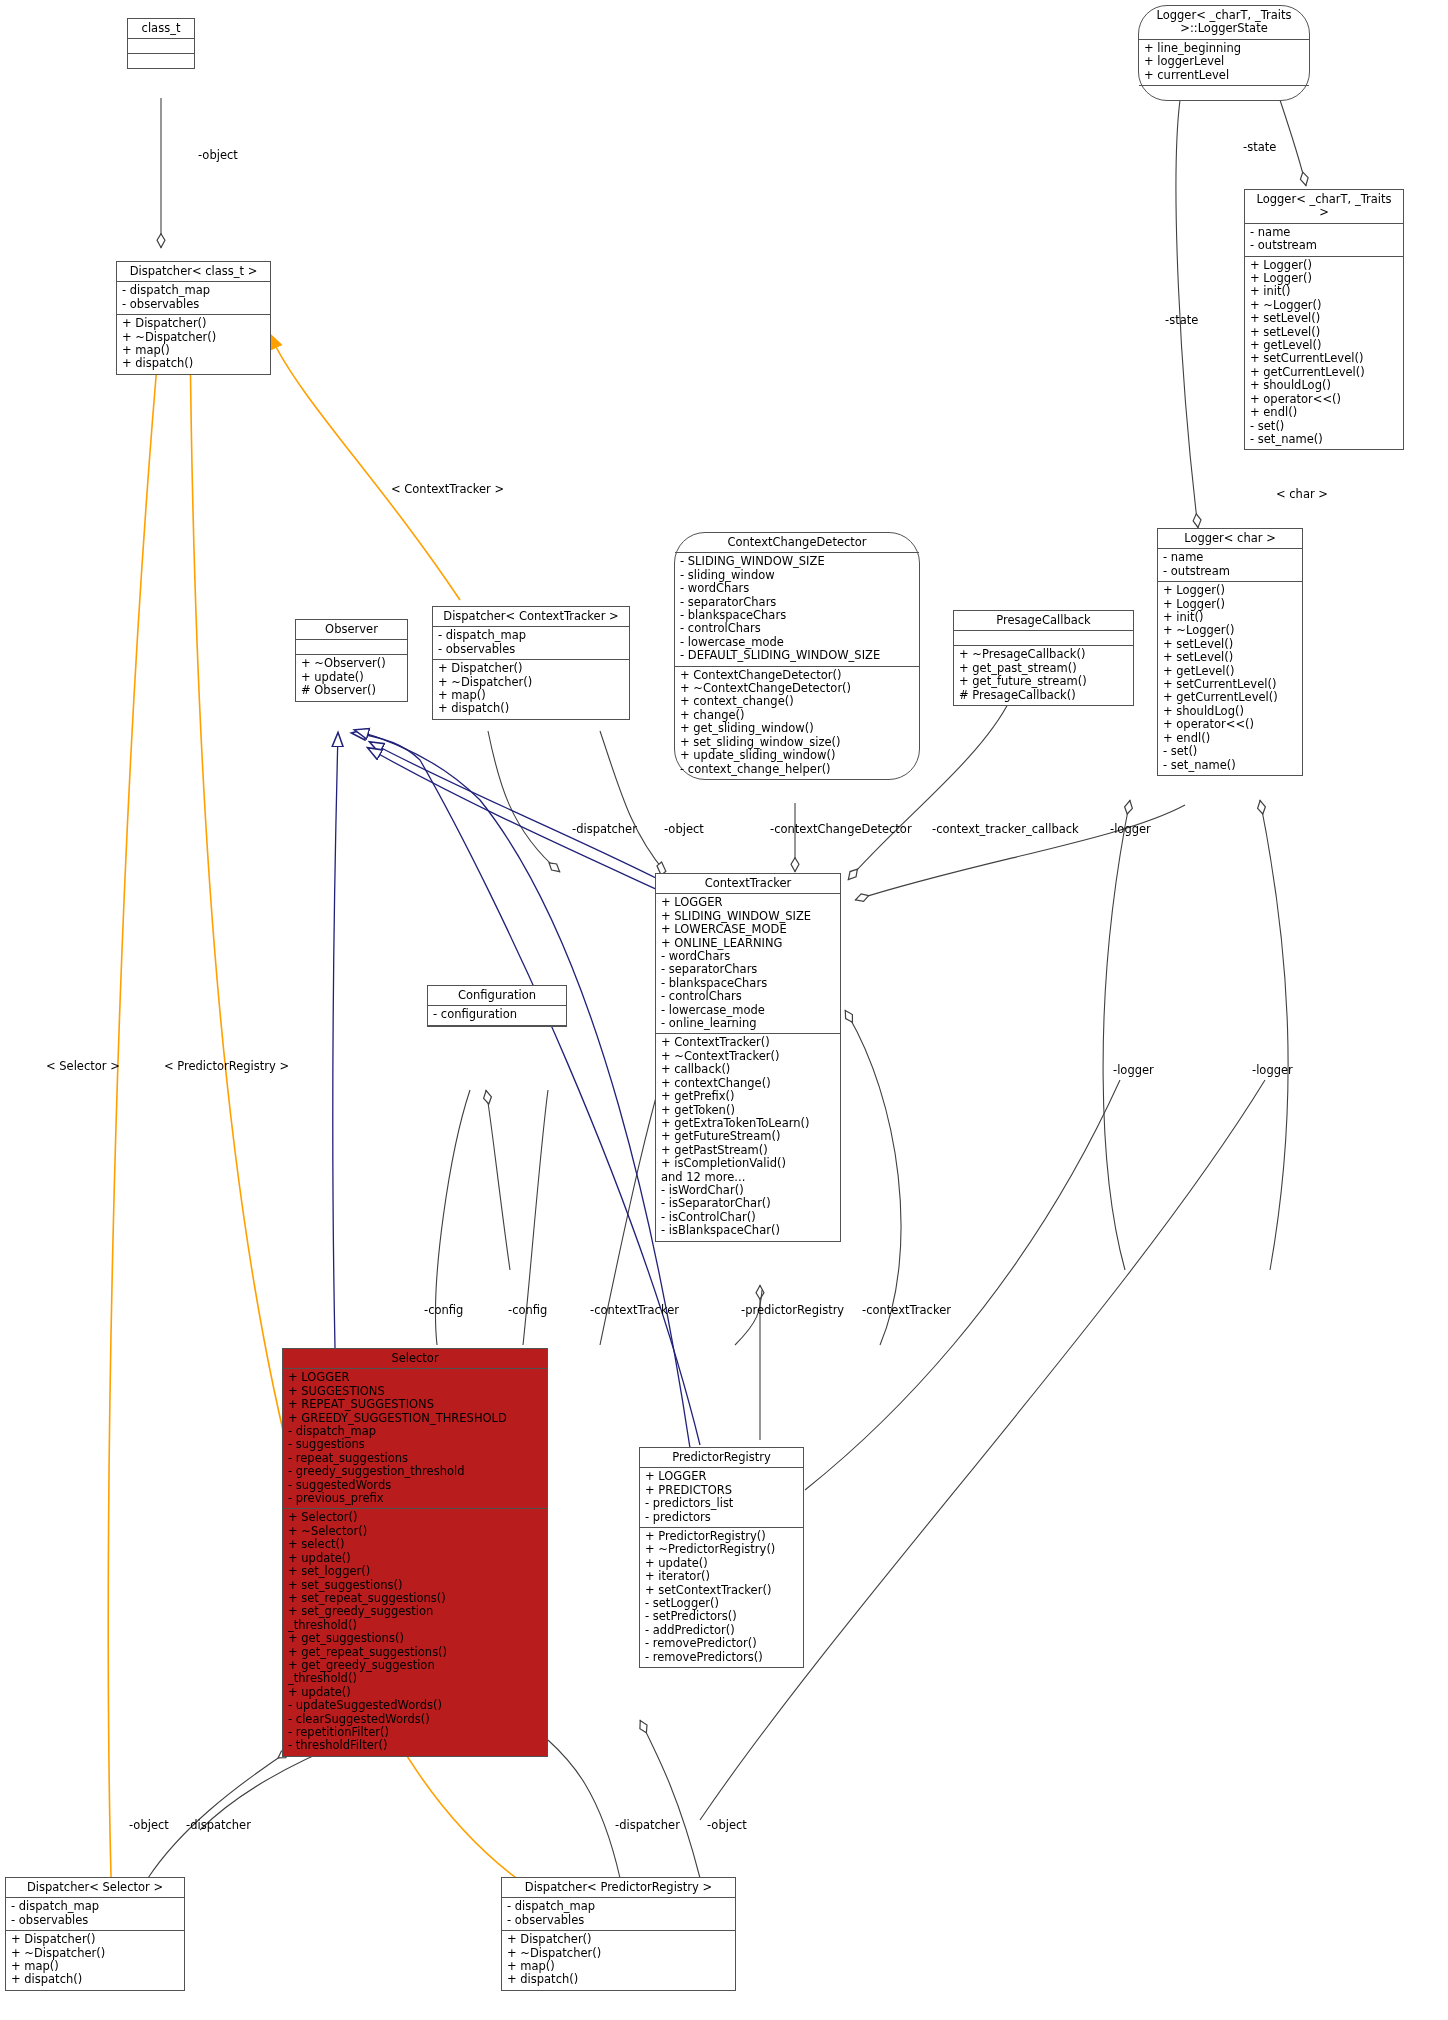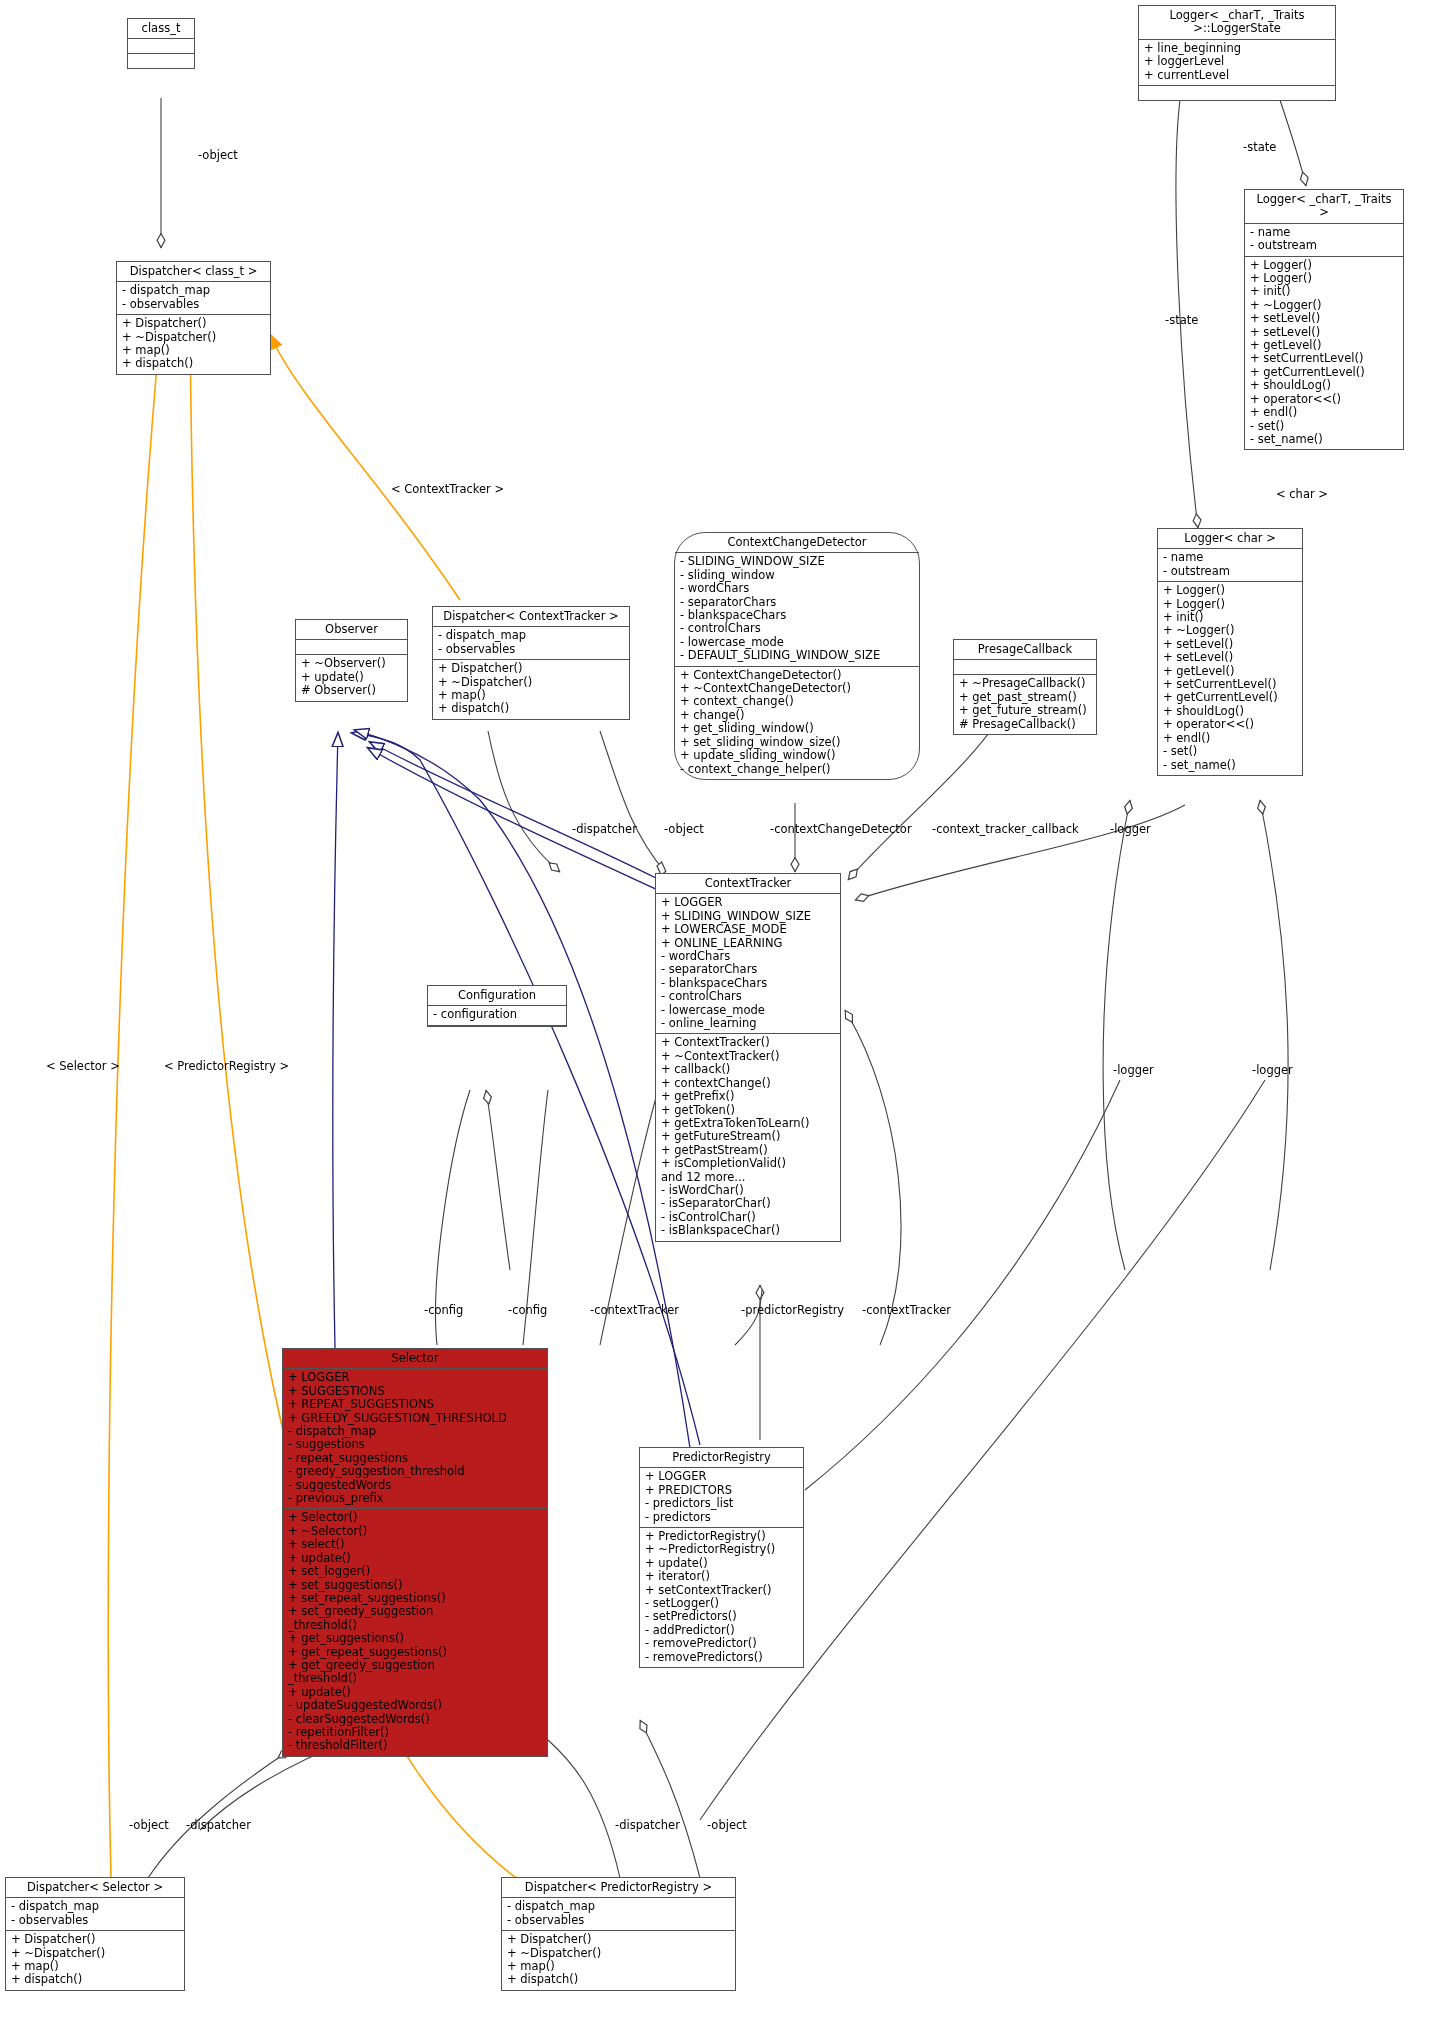--- a/index.html
+++ b/index.html
@@ -133,21 +133,21 @@
       <path d="M658,890 C560,845 460,800 368,748" marker-end="url(#m-navy-tri)"></path>
     </g>
   </svg>
 
   <div id="boxes">
       <div class="uml-box" style="left: 127px; top: 18px; width: 68px;">
         <div class="uml-title">class_t</div>
         <div class="uml-attrs"></div>
         <div class="uml-ops"></div>
       </div>
-      <div class="uml-box" style="left: 1138px; top: 5px; width: 198px;">
+      <div class="uml-box" style="left: 1138px; top: 5px; width: 172px; border-radius: 29px;">
         <div class="uml-title">Logger&lt; _charT, _Traits
 &gt;::LoggerState</div>
         <div class="uml-attrs">
           <div>+ line_beginning</div>
           <div>+ loggerLevel</div>
           <div>+ currentLevel</div>
         </div>
         <div class="uml-ops"></div>
       </div>
       <div class="uml-box" style="left: 1244px; top: 189px; width: 160px;">
@@ -224,21 +224,21 @@
           <div>+ ContextChangeDetector()</div>
           <div>+ ~ContextChangeDetector()</div>
           <div>+ context_change()</div>
           <div>+ change()</div>
           <div>+ get_sliding_window()</div>
           <div>+ set_sliding_window_size()</div>
           <div>+ update_sliding_window()</div>
           <div>- context_change_helper()</div>
         </div>
       </div>
-      <div class="uml-box" style="left: 953px; top: 610px; width: 144px; margin-top: 29px;">
+      <div class="uml-box" style="left: 953px; top: 610px; width: 181px;">
         <div class="uml-title">PresageCallback</div>
         <div class="uml-attrs"></div>
         <div class="uml-ops">
           <div>+ ~PresageCallback()</div>
           <div>+ get_past_stream()</div>
           <div>+ get_future_stream()</div>
           <div># PresageCallback()</div>
         </div>
       </div>
       <div class="uml-box" style="left: 1157px; top: 528px; width: 146px;">

